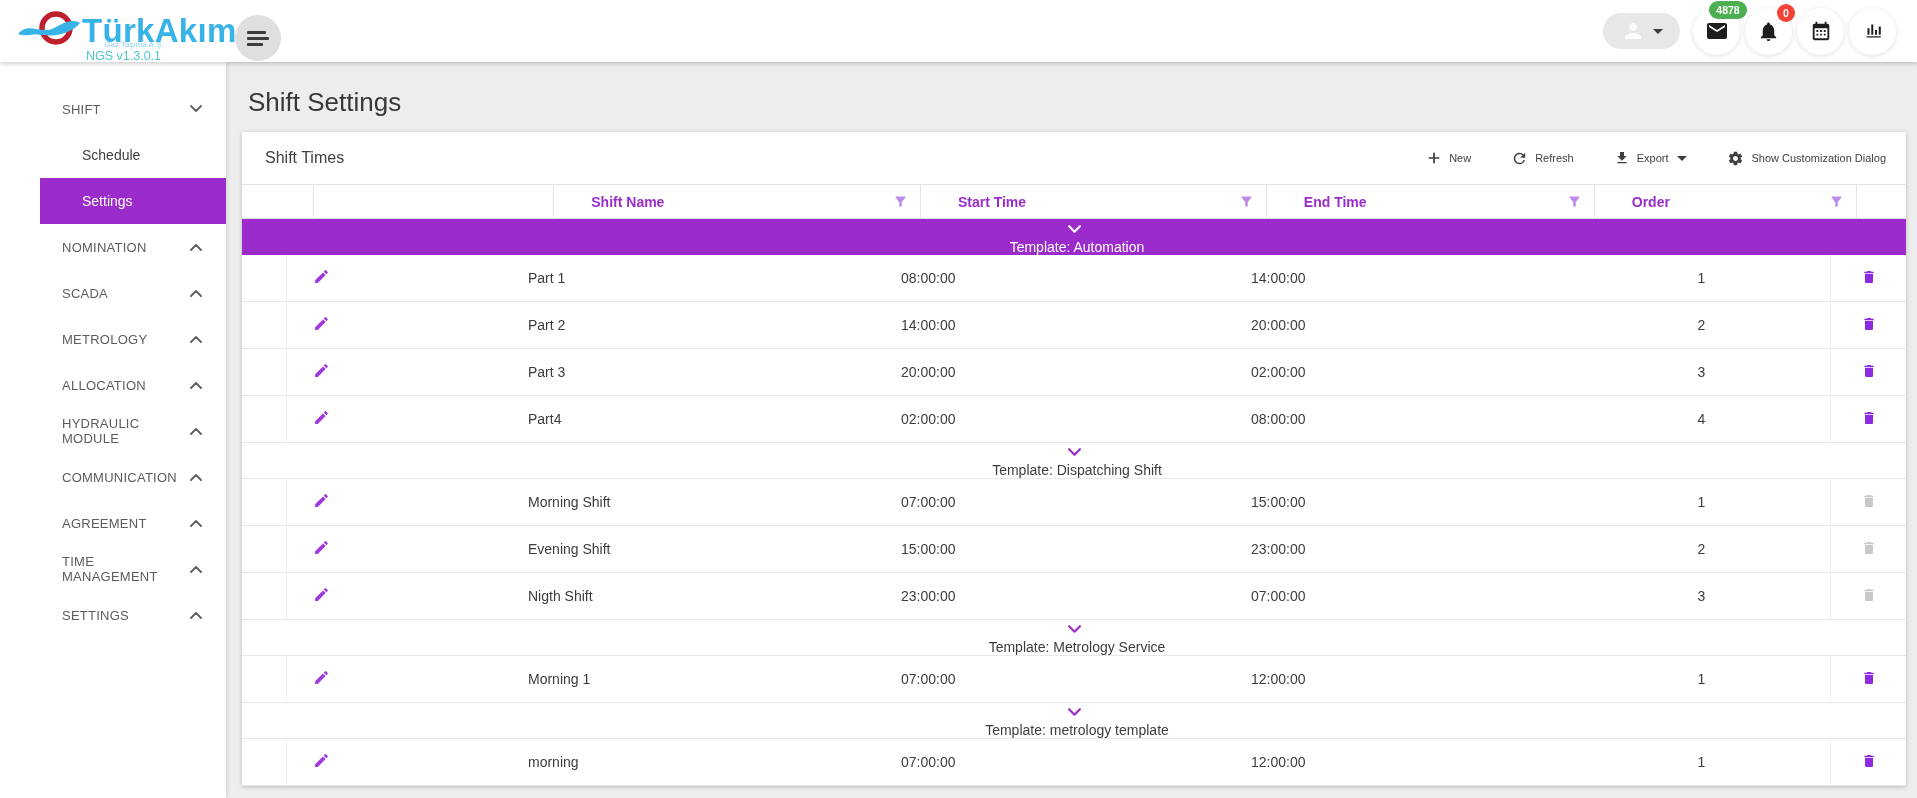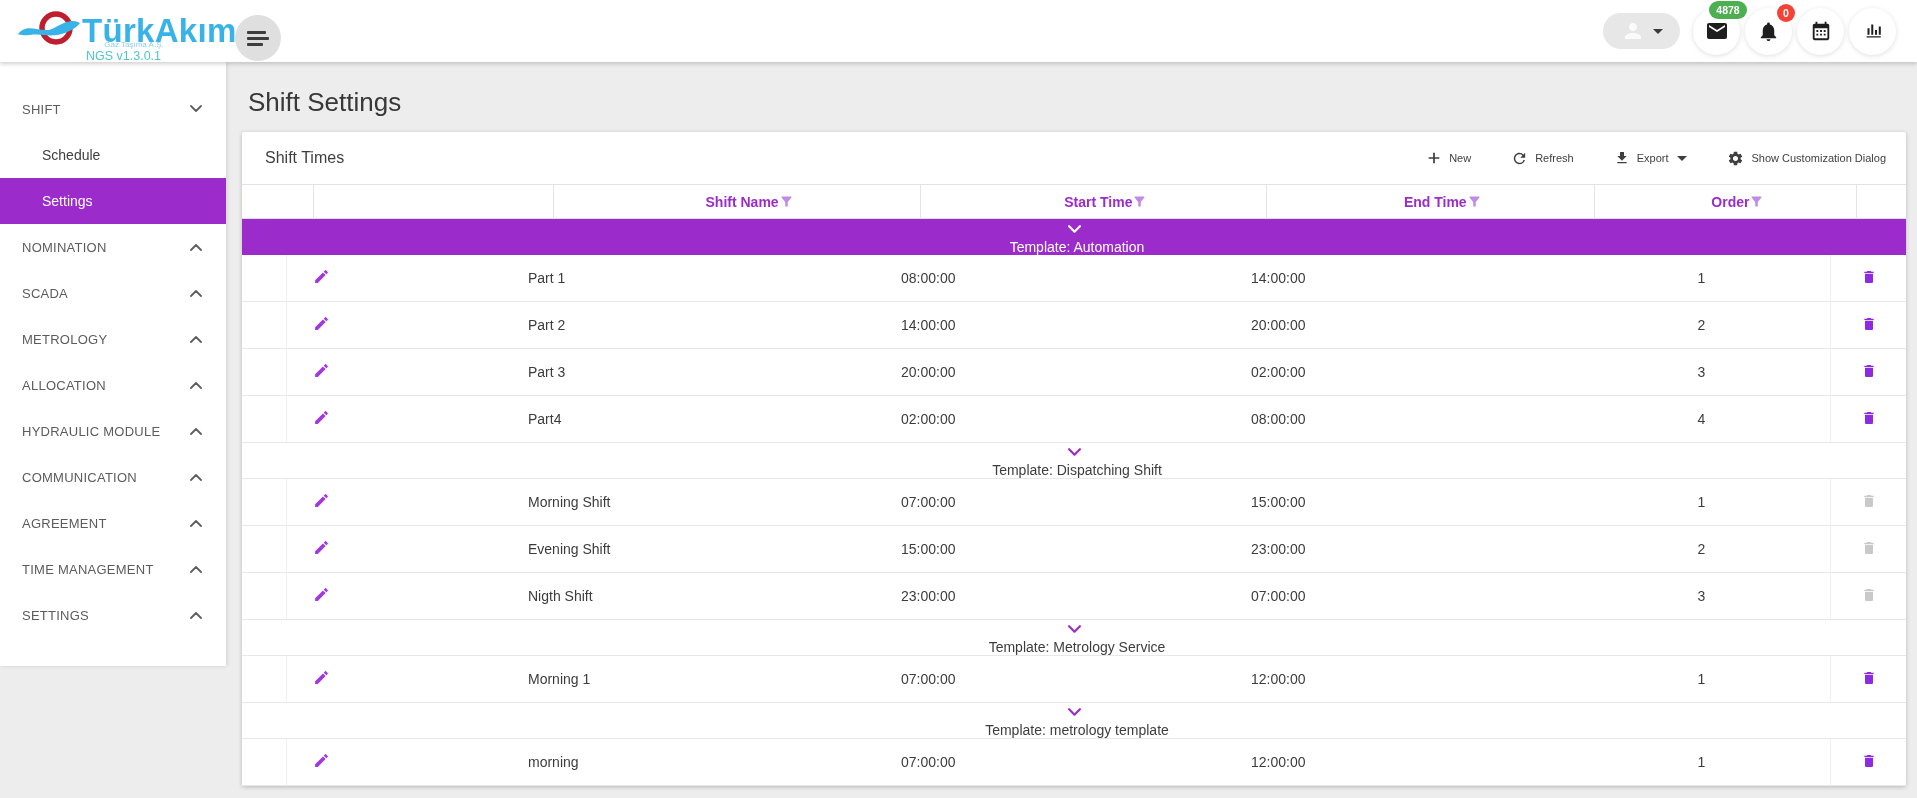--- a/index.html
+++ b/index.html
@@ -36,22 +36,22 @@
   .tb-pill svg{fill:#fbfbfb;}
   .caret{width:0;height:0;border-left:5px solid transparent;border-right:5px solid transparent;border-top:5px solid #3a3a3a;}
   .tb-circle{position:relative;width:47px;height:47px;border-radius:50%;background:#fff;
              box-shadow:0 1px 5px rgba(0,0,0,.13);display:flex;align-items:center;justify-content:center;}
   .tb-circle svg{fill:#1e1e1e;}
   .badge{position:absolute;color:#fff;font-size:10.5px;font-weight:bold;display:flex;align-items:center;justify-content:center;}
   .badge.green{top:-7px;left:16px;min-width:38px;height:18px;border-radius:9px;background:#4caf50;padding:0 6px;}
   .badge.red{top:-4px;right:-3px;width:18px;height:18px;border-radius:50%;background:#f44336;}
 
   
-  .sidebar{position:absolute;left:0;top:62px;width:226px;height:604px;background:#fff;z-index:10;
-           box-shadow:1px 0 4px rgba(0,0,0,.12);padding-top:24px;}
+  .sidebar{position:absolute;left:0;top:62px;width:226px;height:736px;background:#fff;z-index:10;
+           box-shadow:1px 0 4px rgba(0,0,0,.12);padding-top:24px;padding-left:40px;}
   .side-item{height:46px;display:flex;align-items:center;padding:0 24px 0 22px;font-size:13px;
              color:#5c5c5c;letter-spacing:.25px;cursor:pointer;}
   .side-item.sub{padding-left:42px;font-size:14px;color:#404040;letter-spacing:0;}
   .side-item.selected{background:var(--accent);color:#fff;}
   .side-chevron{margin-left:auto;color:#5f5f5f;display:flex;}
   .side-chevron.up svg{transform:rotate(180deg);}
 
   
   .main{position:absolute;left:226px;top:62px;width:1530px;height:736px;background:#ededed;}
   .page-title{margin:24px 0 0 22px;font-size:26px;font-weight:400;color:#383838;line-height:32px;}
@@ -59,21 +59,21 @@
         box-shadow:0 1px 4px rgba(0,0,0,.22);}
   .card-header{height:53px;display:flex;align-items:center;padding:0 20px 0 23px;border-bottom:1px solid #e2e2e2;}
   .panel-title{font-size:16px;color:#3f3f3f;}
   .toolbar{margin-left:auto;display:flex;align-items:center;gap:40px;}
   .tb-btn{display:flex;align-items:center;gap:7px;font-size:11px;color:#3f3f3f;}
   .tb-btn svg{fill:#3f3f3f;}
   .tb-btn .caret{border-top-color:#3f3f3f;margin-left:2px;}
 
   
   .thead{display:flex;height:34px;border-bottom:1px solid #dedede;}
-  .hcell{display:flex;align-items:center;justify-content:center;padding:0 12px 0 8px;
+  .hcell{display:flex;align-items:center;justify-content:space-between;padding:0 12px 0 8px;
          border-right:1px solid #e4e4e4;margin-left:29px;}
   .hcell:last-child{border-right:none;}
   .hlabel{font-size:14px;font-weight:bold;color:var(--accent);}
   .funnel{display:flex;color:var(--funnel);}
   .funnel svg{fill:currentColor;}
 
   .col-expand{width:45px;}
   .col-edit{width:233px;}
   .col-name{width:373px;}
   .col-start{width:350px;}

